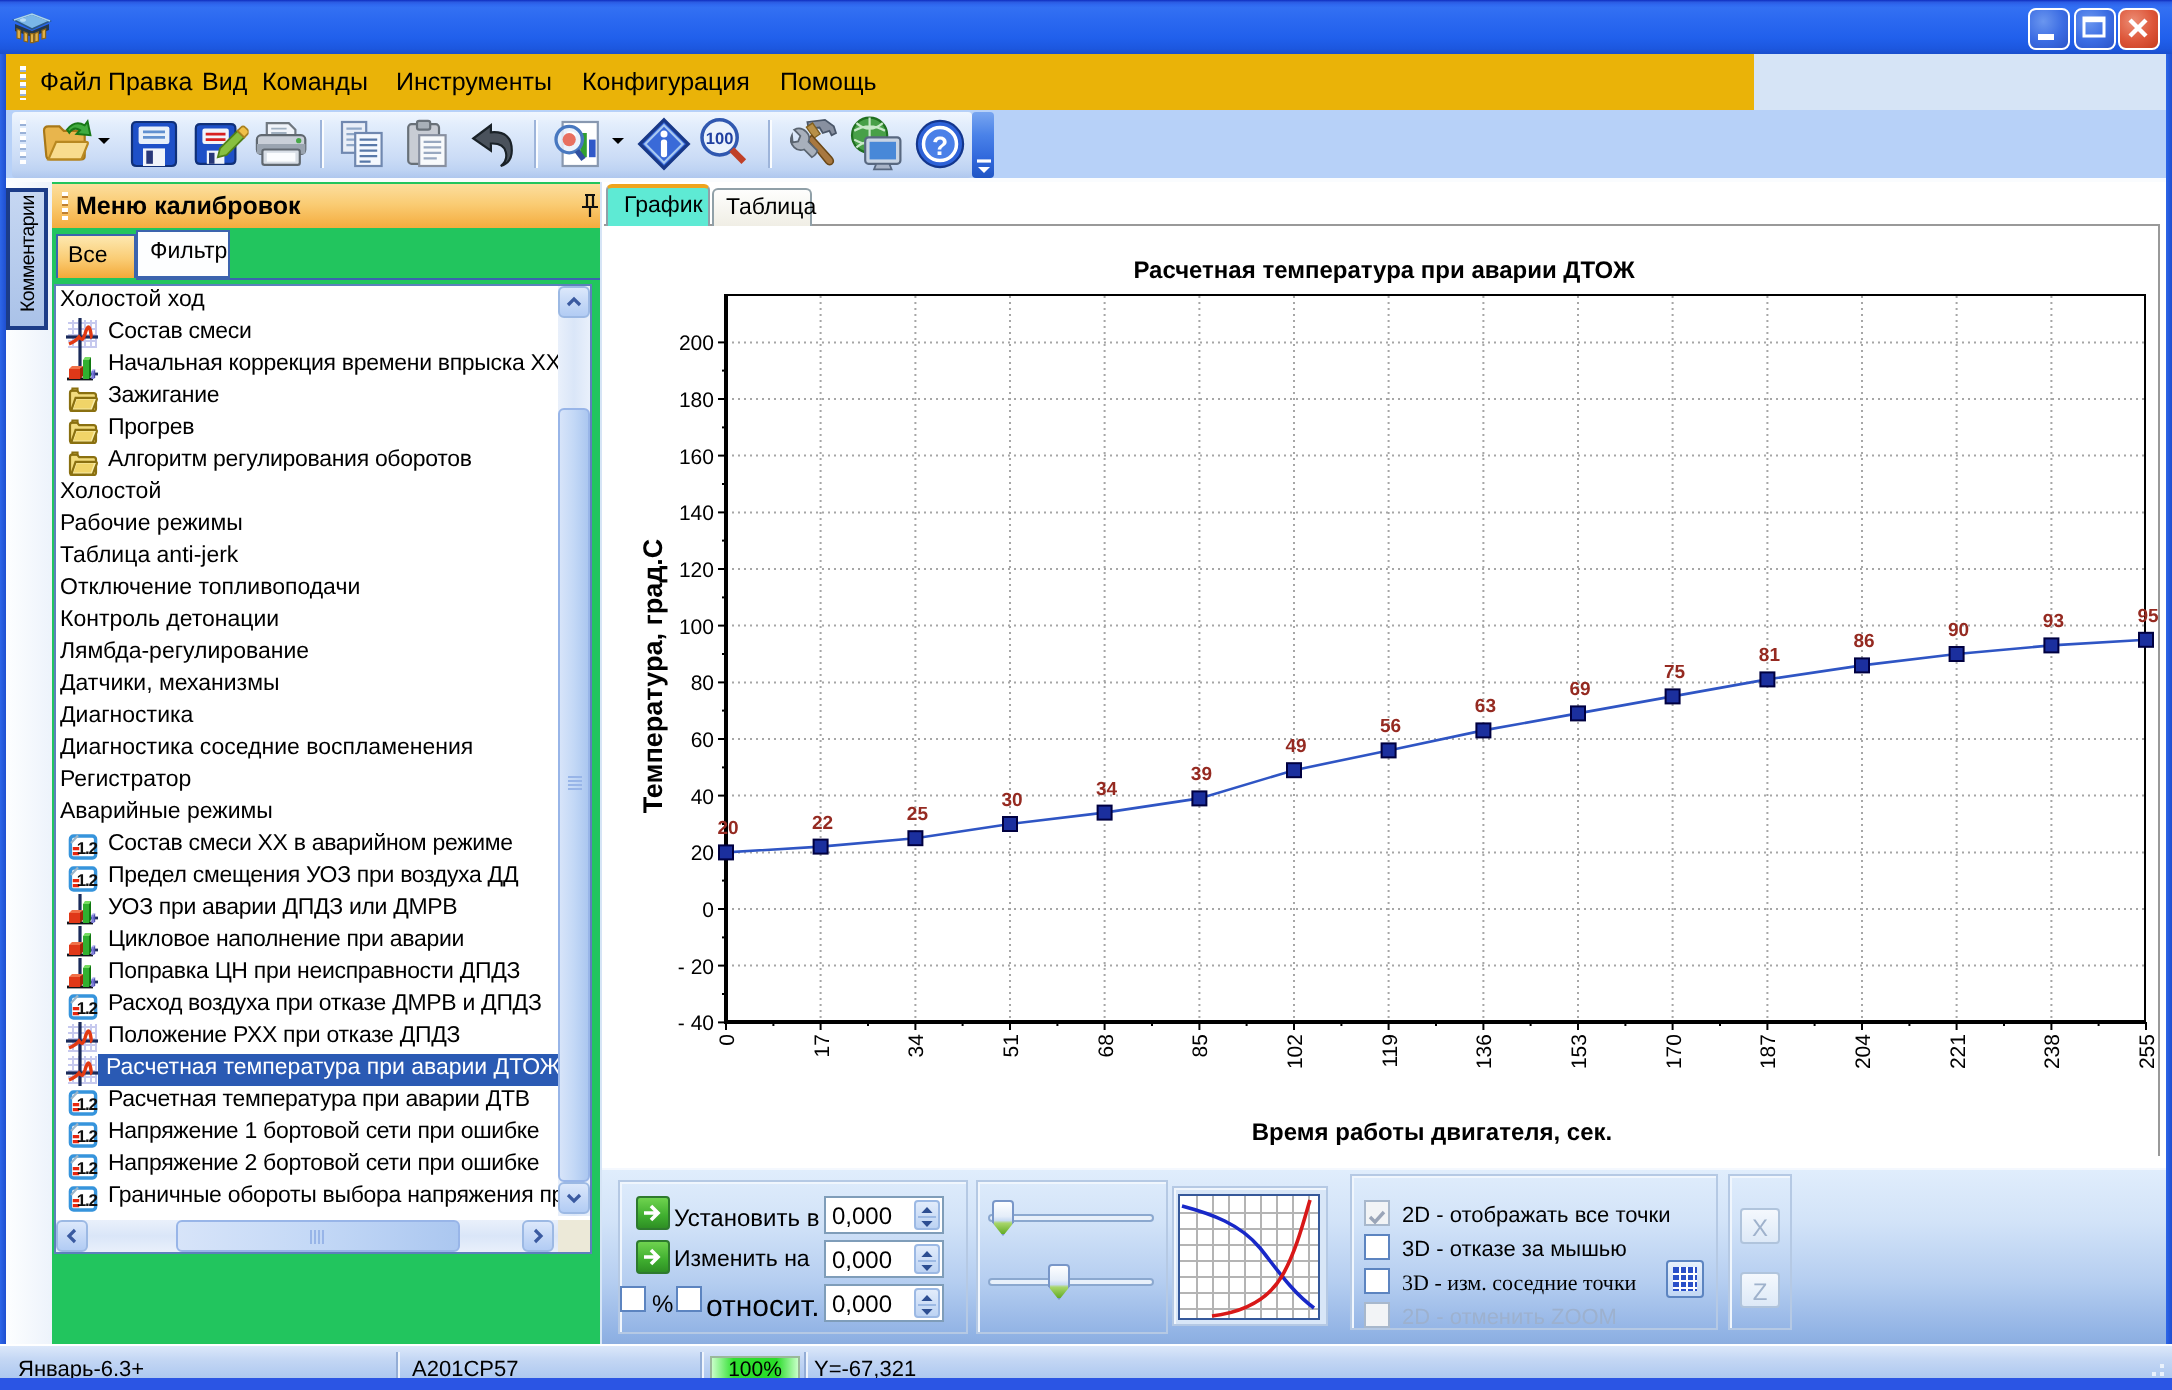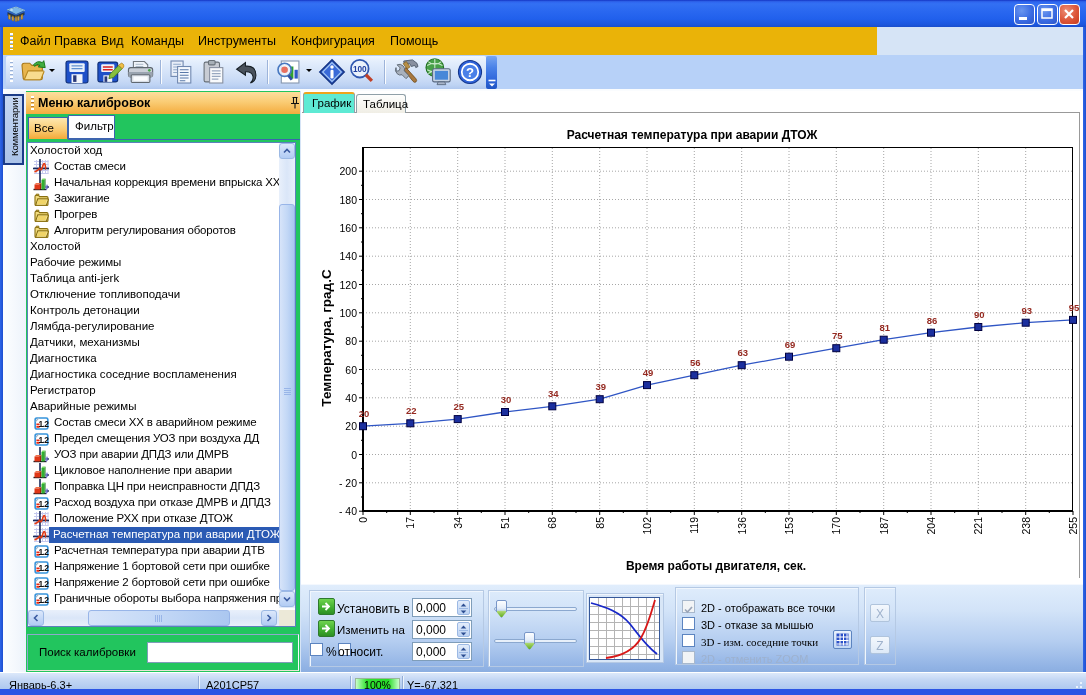--- a/index.html
+++ b/index.html
@@ -427,21 +427,21 @@
     <div class="row" style="top:352px;">
         <svg class="ic" width="16" height="16">
           <use href="#sym-n12"></use>
         </svg>
         <span class="tx">Расход воздуха при отказе ДМРВ и ДПДЗ</span>
       </div>
     <div class="row" style="top:368px;">
         <svg class="ic" width="16" height="16">
           <use href="#sym-curve"></use>
         </svg>
-        <span class="tx">Положение РХХ при отказе ДТОЖ</span>
+        <span class="tx">Положение РХХ при отказе ДПДЗ</span>
       </div>
     <div class="rowsel" style="left:21px;top:384px;width:230px;">
         <span style="position:absolute;left:4px;top:1px;white-space:nowrap;">Расчетная температура при аварии ДТОЖ</span>
       </div>
     <svg style="position:absolute;left:5px;top:384px;" width="16" height="16">
         <use href="#sym-curve"></use>
       </svg>
     <div class="row" style="top:400px;">
         <svg class="ic" width="16" height="16">
           <use href="#sym-n12"></use>
@@ -480,24 +480,20 @@
     <div class="abs sb-track-h" style="left:0px;top:467px;width:251px;height:16px;"></div>
     <div class="sb-btn" style="left:0px;top:467px;width:16px;height:16px;"><svg width="14" height="14">
           <path d="M8.5 4 L5.5 7 L8.5 10" stroke="#3A5AA0" stroke-width="1.6" fill="none"></path>
         </svg></div>
     <div class="sb-thumb" style="left:60px;top:467px;width:142px;height:16px;">
         <div style="position:absolute;top:4px;left:66px;width:1px;height:7px;background:#98B5E8;box-shadow:2px 0 0 #98B5E8,4px 0 0 #98B5E8,6px 0 0 #98B5E8;"></div>
       </div>
     <div class="sb-btn" style="left:233px;top:467px;width:16px;height:16px;"><svg width="14" height="14">
           <path d="M5.5 4 L8.5 7 L5.5 10" stroke="#3A5AA0" stroke-width="1.6" fill="none"></path>
         </svg></div>
-  </div>
-  <div id="searchbox">
-    <span class="lb">Поиск калибровки</span>
-    <div class="inp"></div>
   </div>
 </div>
 
 <div class="abs" id="rcontent">
   <div id="tab-grafik">График</div>
   <div id="tab-tablica">Таблица</div>
   <div id="chartpanel">
   <svg width="778" height="466" style="position:absolute;left:0;top:0;" font-family="Liberation Sans, sans-serif">
   <text x="390" y="26" font-size="12" font-weight="bold" text-anchor="middle" fill="#000">Расчетная температура при аварии ДТОЖ</text>
   <rect x="61" y="35" width="710" height="363" fill="#fff" stroke="none"></rect>
@@ -678,21 +674,21 @@
       <span class="v">0,000</span>
       <div class="ud"><svg width="11" height="15">
           <path d="M5.5 2.5 L8.3 5.5 H2.7 z" fill="#2D4E92"></path>
           <path d="M2.7 9.5 H8.3 L5.5 12.5 z" fill="#2D4E92"></path>
           <path d="M1 7.5 h9" stroke="#9CB9E4" stroke-width="1"></path>
         </svg></div>
     </div>
   <div class="cbx" style="left:9px;top:58px;"></div>
   <span class="lbl" style="left:25px;top:60px;font-size:12px;">%</span>
   <div class="cbx" style="left:37px;top:58px;"></div>
-  <span class="lbl" style="left:37px;top:60px;font-size:12px;">относит.</span>
+  <span class="lbl" style="left:52px;top:60px;font-size:15px;">относит.</span>
   <div class="spin" style="left:111px;top:57px;">
       <span class="v">0,000</span>
       <div class="ud"><svg width="11" height="15">
           <path d="M5.5 2.5 L8.3 5.5 H2.7 z" fill="#2D4E92"></path>
           <path d="M2.7 9.5 H8.3 L5.5 12.5 z" fill="#2D4E92"></path>
           <path d="M1 7.5 h9" stroke="#9CB9E4" stroke-width="1"></path>
         </svg></div>
     </div>
 
   <div class="grp" style="left:187px;top:5px;width:96px;height:77px;"></div>

